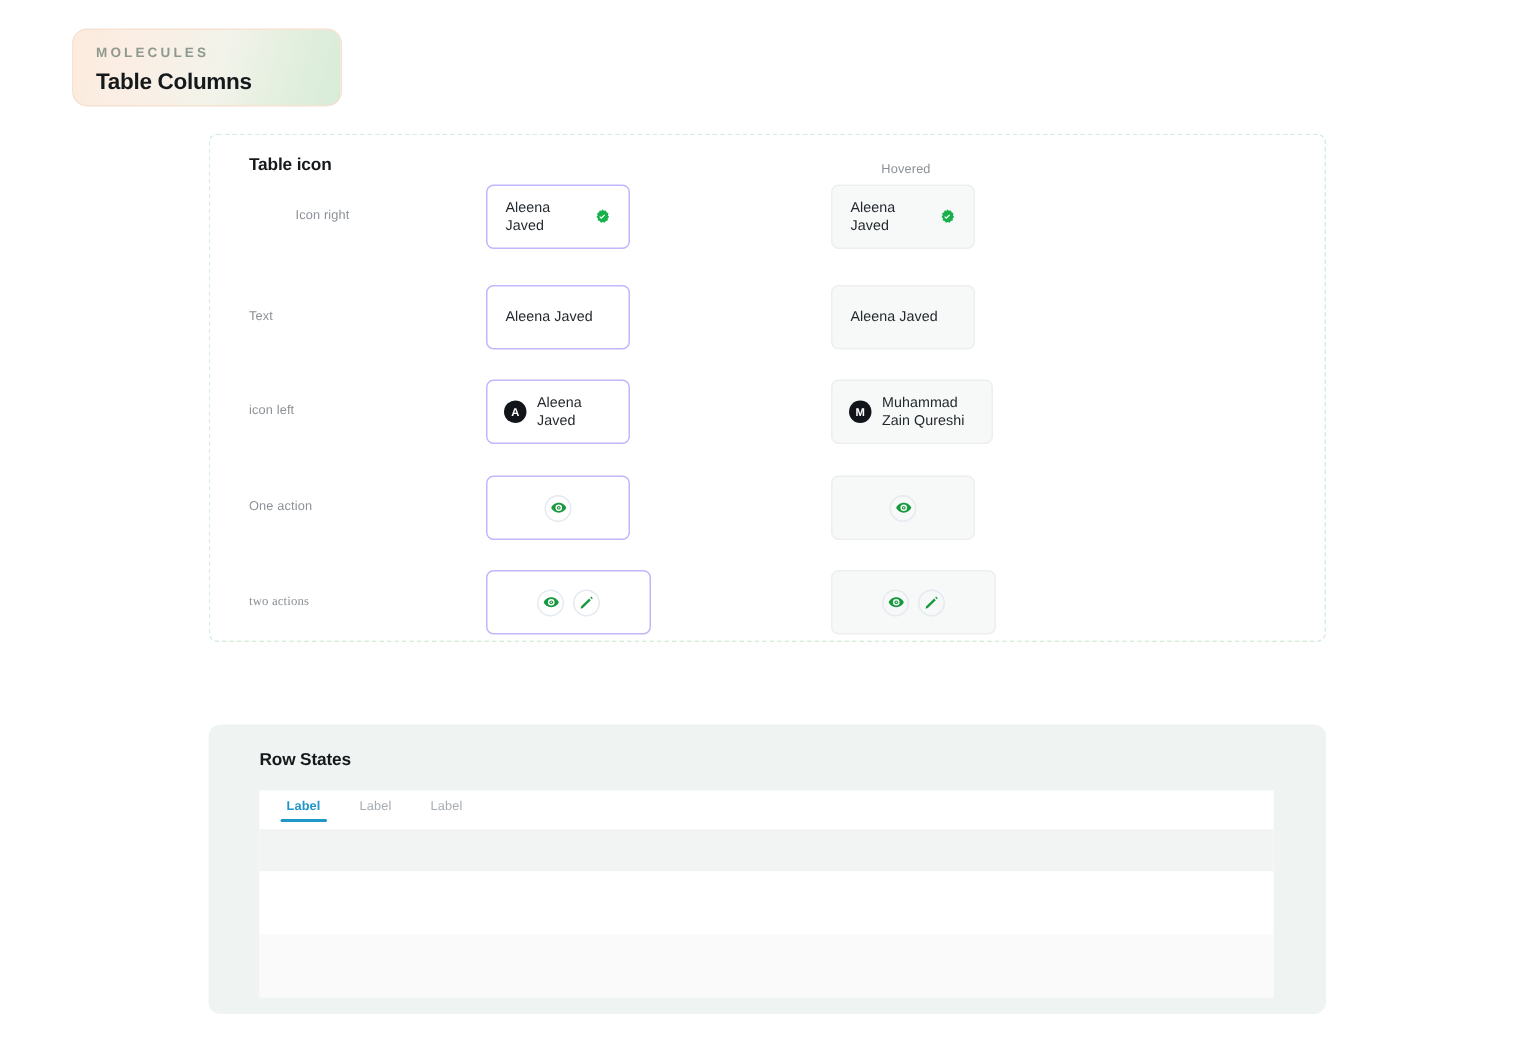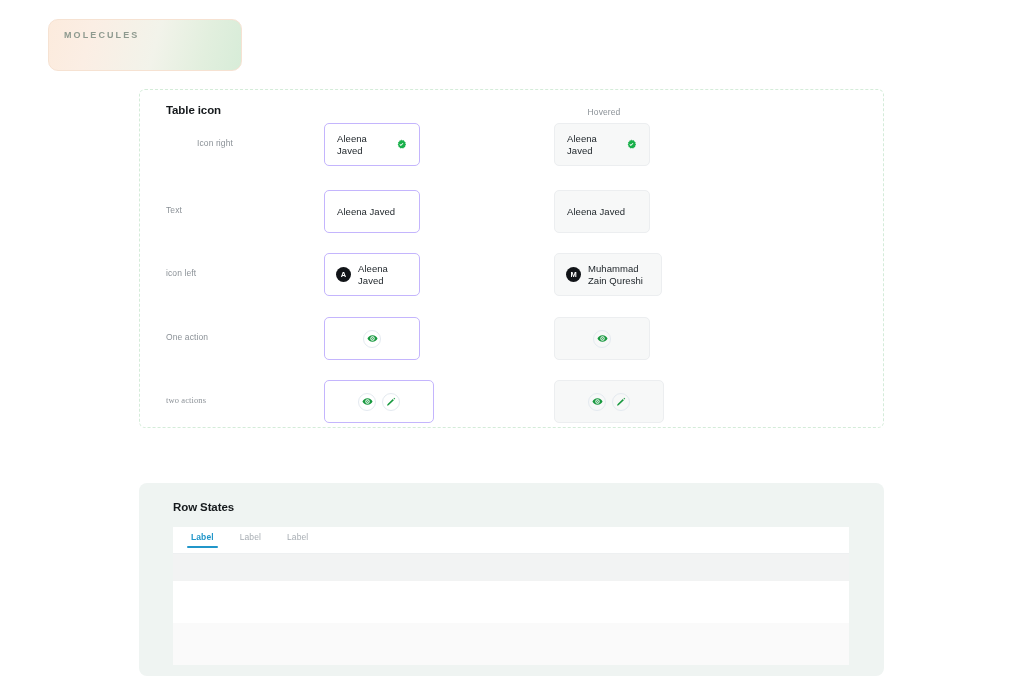--- a/index.html
+++ b/index.html
@@ -9,21 +9,21 @@
     background: #ffffff;
     font-family: "Liberation Sans", sans-serif;
     -webkit-font-smoothing: antialiased;
   }
   .page { position: relative; width: 1024px; height: 694px; overflow: hidden; }
 
   
   .header-card {
     position: absolute;
     left: 48px; top: 19px;
-    width: 194px; height: 52px;
+    width: 180px; height: 52px;
     border-radius: 10px;
     background: linear-gradient(105deg, #fcebdd 0%, #fbeee4 22%, #f2f3ea 55%, #e2efde 80%, #d7ecd8 100%);
     border: 1px solid #f6e2d2;
     padding: 9px 0 0 15px;
   }
   .header-eyebrow {
     font-size: 9px;
     letter-spacing: 2.1px;
     color: #8e9a8f;
     font-weight: 600;
@@ -175,20 +175,21 @@
   .state-row.gray  { background: #f2f3f3; }
   .state-row.light { background: #fafafa; }
 </style>
 </head>
 <body>
 
 <div class="page">
 
   <div class="header-card">
     <div class="header-eyebrow">MOLECULES</div>
+    <div class="header-title">Table Columns</div>
   </div>
 
   <div class="cells-region">
     <div class="cells-title">Table icon</div>
     <div class="col-head-hovered">Hovered</div>
 
     <div class="cell-row">
       <div class="row-label" style="top:48px;margin-left:31px;">Icon right</div>
       <div class="cell" style="left:184px; top:33px; width:96px; height:43px; padding:0 12px; gap:7px;">
         <span class="cell-text">Aleena Javed</span>

